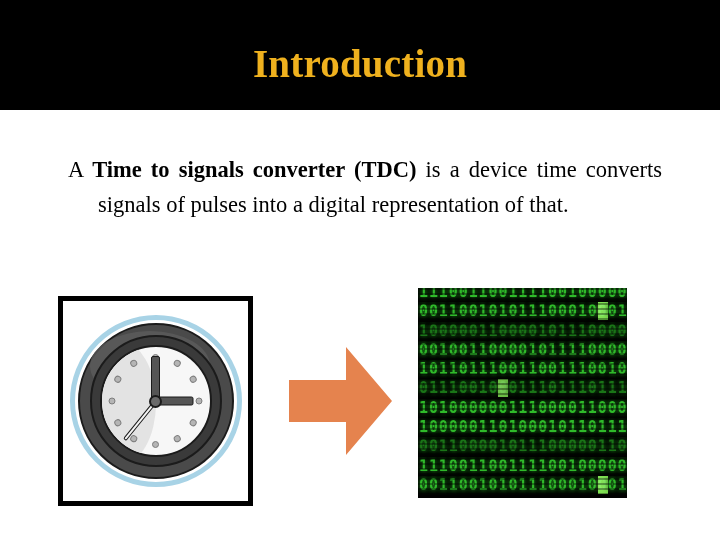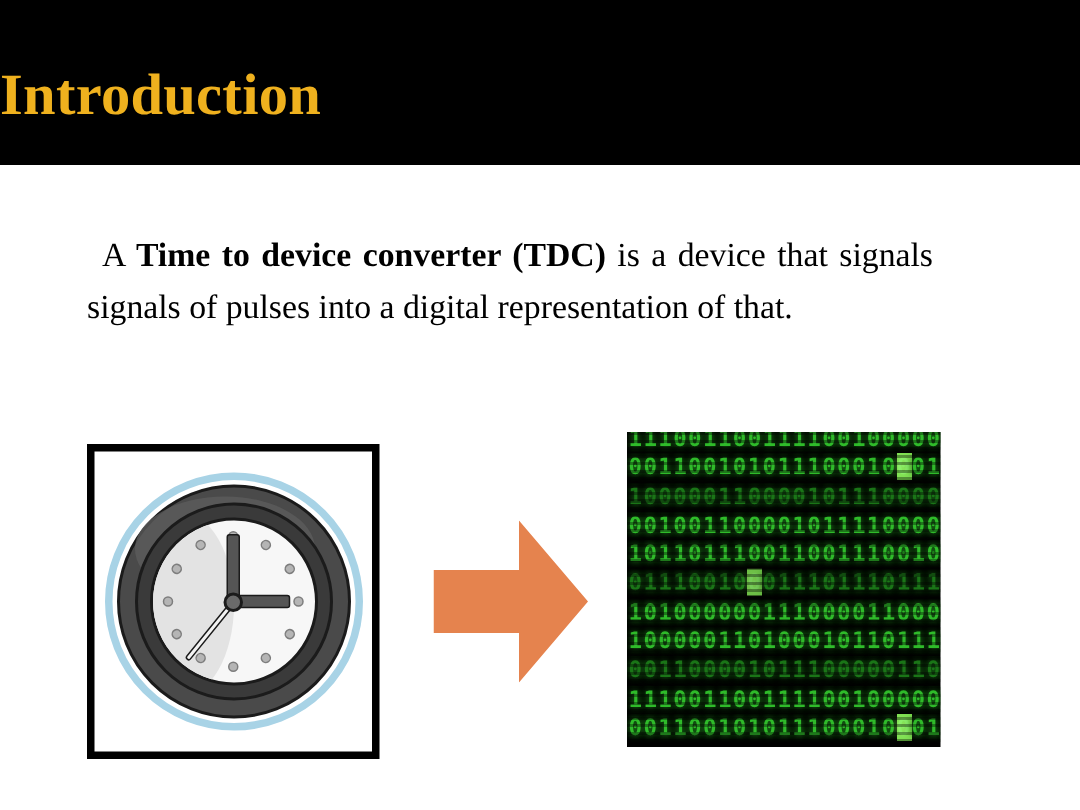--- a/index.html
+++ b/index.html
@@ -28,21 +28,21 @@
     top: 0;
     width: 720px;
     height: 110px;
     background: #000000;
   }
   .slide-title {
     position: absolute;
     left: 0;
     top: 41px;
     width: 720px;
-    text-align: left;
+    text-align: center;
     color: #EFB11E;
     font-family: "Liberation Serif", serif;
     font-weight: bold;
     font-size: 39px;
     line-height: 46px;
     letter-spacing: 0.2px;
     white-space: nowrap;
   }
 
   
@@ -289,21 +289,21 @@
 </style>
 </head>
 <body>
 
 <div class="slide">
 
   <div class="title-band"></div>
   <div class="slide-title">Introduction</div>
 
   <div class="body-text">
-    <span>A </span><b>Time to device converter (TDC)</b><span> is a device that signals</span><span class="wide-gap"></span><span>signals of pulses into a digital representation of that.</span>
+    <span>A </span><b>Time to signals converter (TDC)</b><span> is a device time converts</span><span class="wide-gap"></span><span>signals of pulses into a digital representation of that.</span>
   </div>
 
   <div class="clock-frame">
     <div class="clock-stage">
       <div class="clock-glow"></div>
       <div class="clock-bezel-outer">
         <div class="clock-bezel-sheen"></div>
       </div>
       <div class="clock-bezel-inner"></div>
       <div class="clock-face">

